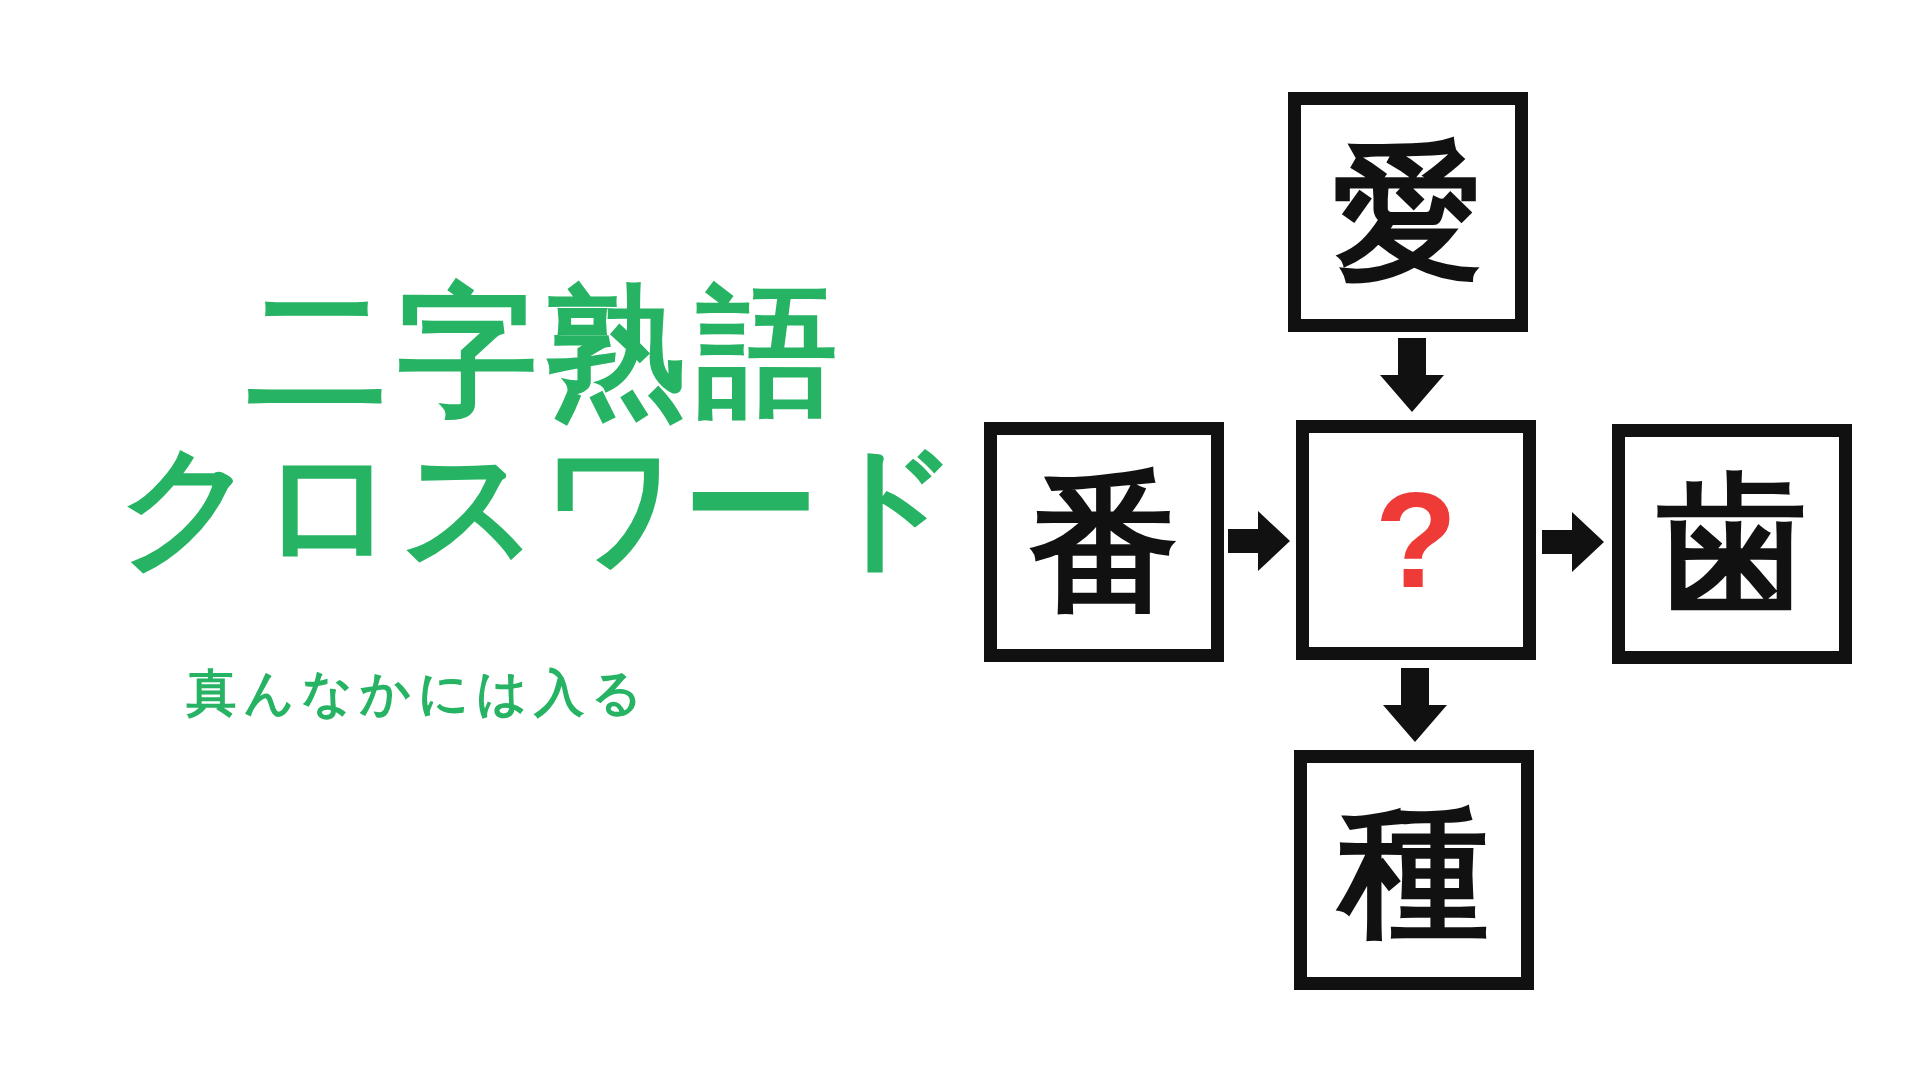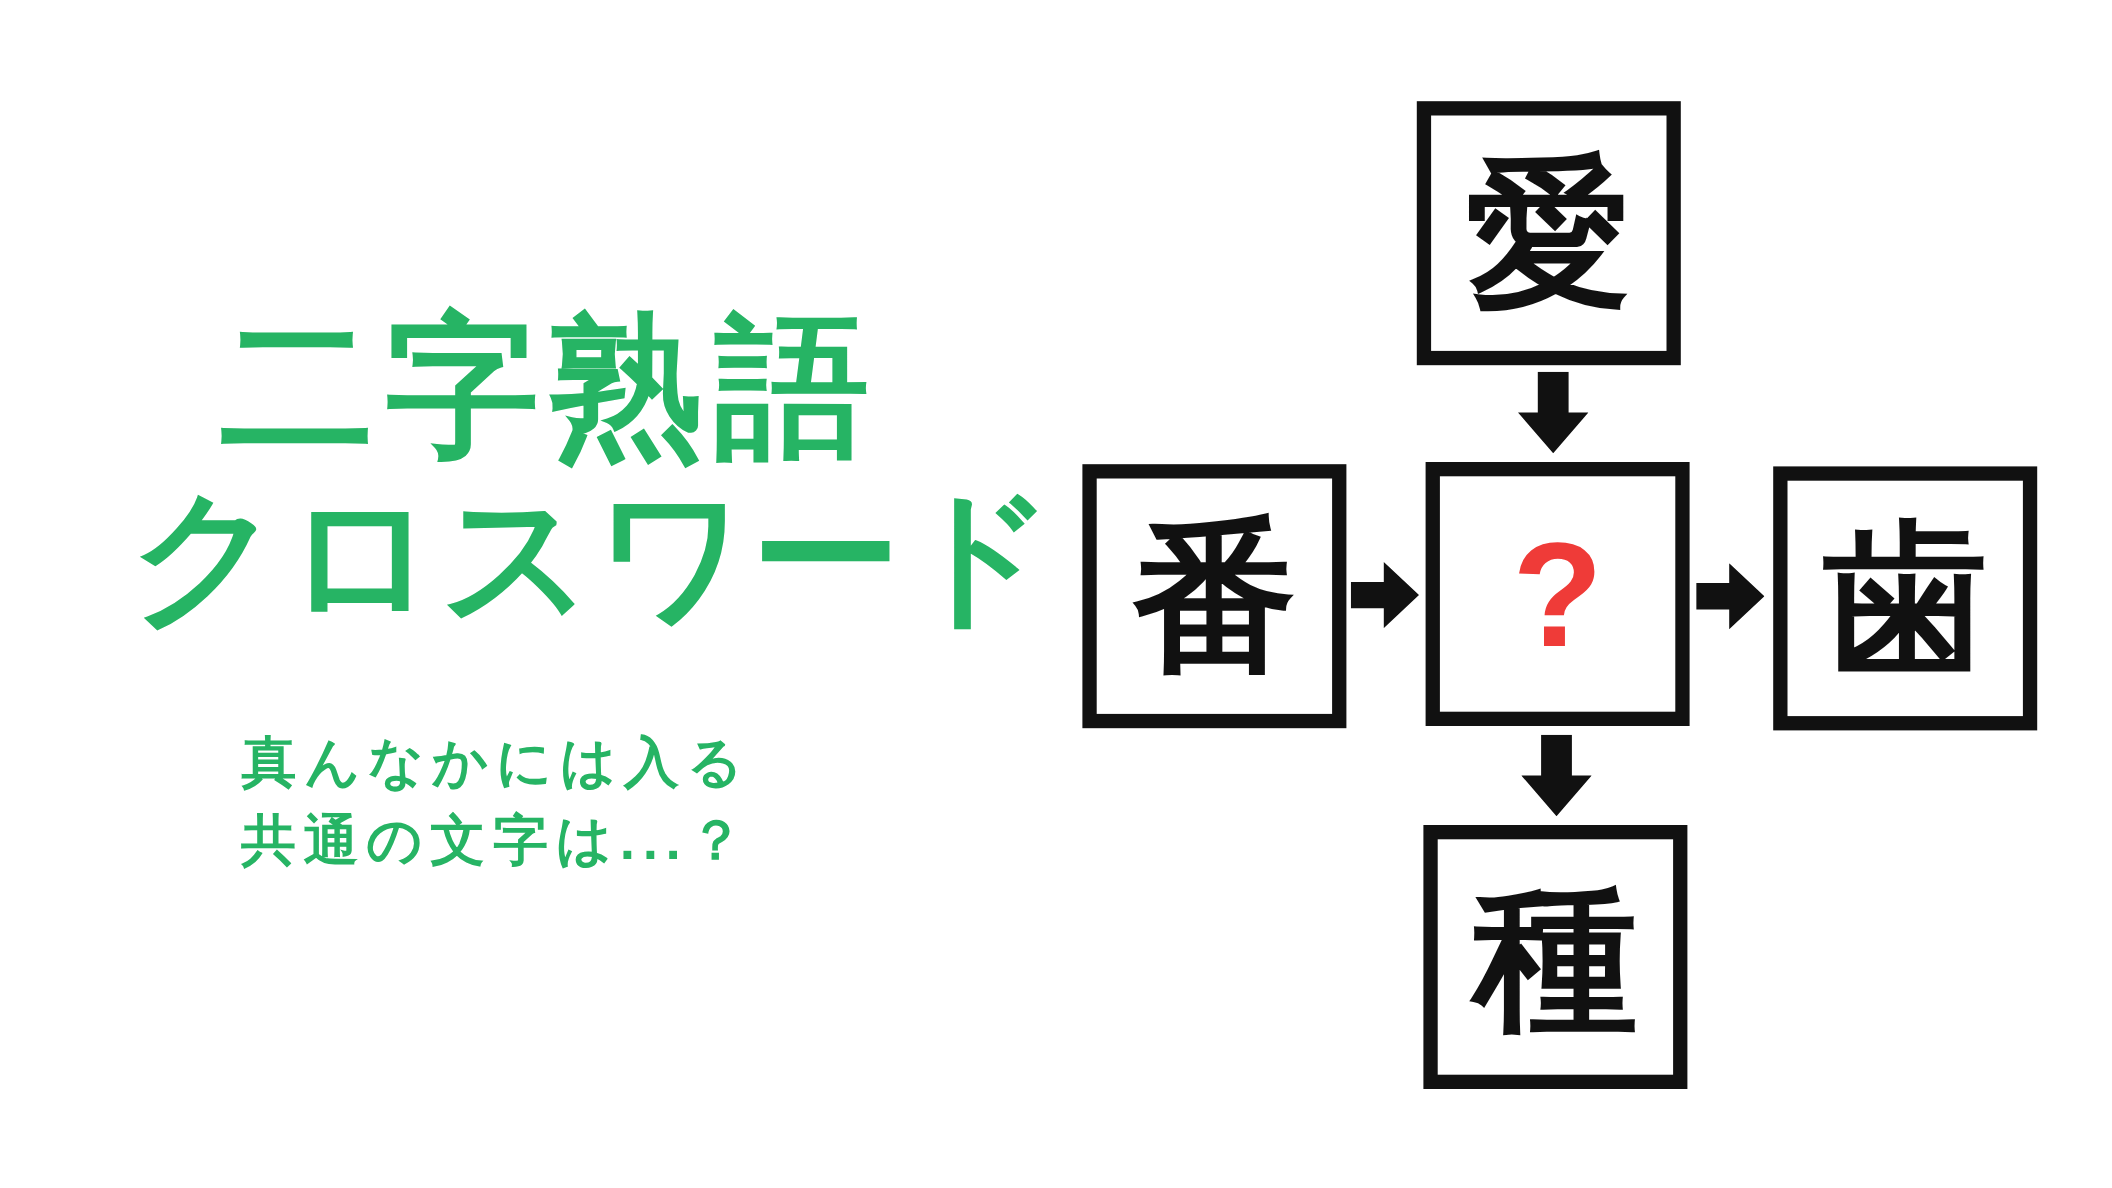--- a/index.html
+++ b/index.html
@@ -15,27 +15,27 @@
     position:absolute;left:0;width:1000px;text-align:center;
     font-weight:900;color:#26b464;line-height:1;white-space:nowrap;
   }
   .title-line::before{
     content:attr(data-text);
     position:absolute;left:0;right:0;top:0;text-align:center;
     color:#a8e3c1;z-index:-1;
     transform:translate(1px,11px) rotate(1.1deg);
     transform-origin:50% 50%;
   }
-  .title-line1{top:282px;font-size:140px;letter-spacing:10px;}
+  .title-line1{top:282px;font-size:140px;letter-spacing:10px;padding-left:47px;}
   .title-line2{top:438px;font-size:136px;letter-spacing:2px;margin-left:40px;}
 
   .subtitle{
     position:absolute;left:0;top:658px;width:836px;text-align:center;
     color:#26b464;font-weight:900;font-size:50px;line-height:1.42;
-    letter-spacing:7px;white-space:nowrap;margin-left:33px;
+    letter-spacing:7px;white-space:nowrap;
   }
 
   
   .kbox{
     position:absolute;width:240px;height:240px;box-sizing:border-box;
     border:13px solid #111111;background:#ffffff;
     display:flex;align-items:center;justify-content:center;
   }
   .kbox .kanji{
     font-size:150px;font-weight:900;color:#111111;line-height:1;
@@ -60,21 +60,20 @@
 
 <div class="canvas">
 
   <div class="title-block">
     <div class="title-line title-line1" data-text="二字熟語">二字熟語</div>
     <div class="title-line title-line2" data-text="クロスワード">クロスワード</div>
   </div>
 
   <div class="subtitle">
     <div>真んなかには入る</div>
-    <div>共通の文字は...？</div>
   </div>
 
   <div class="kbox kbox-top">
     <span class="kanji">愛</span>
   </div>
 
   <div class="kbox kbox-left">
     <span class="kanji">番</span>
   </div>
 

